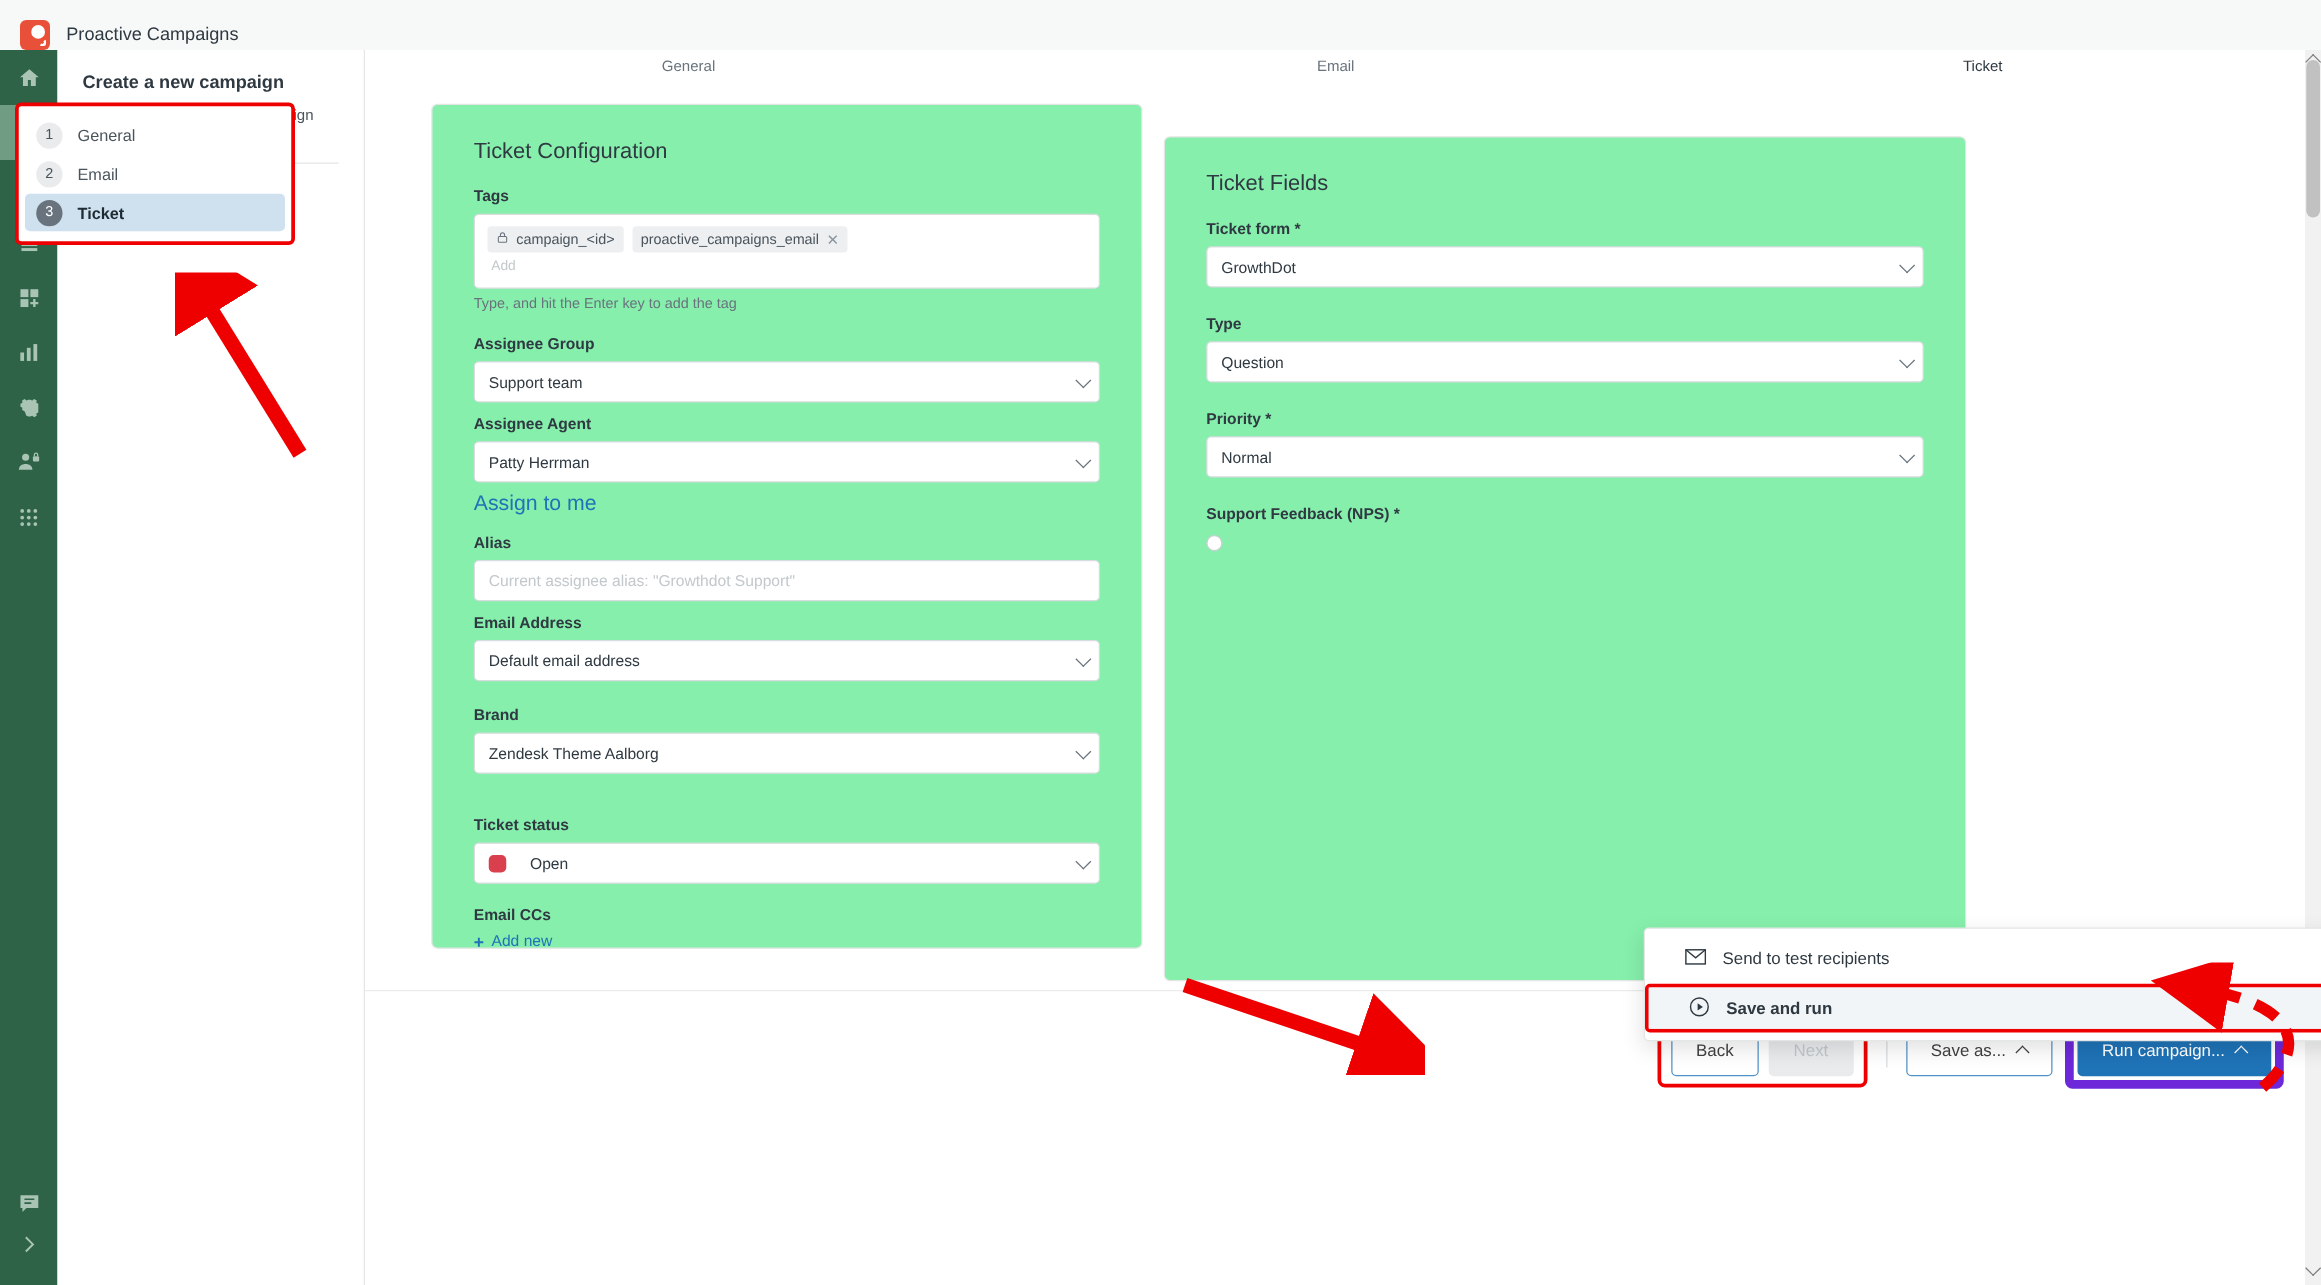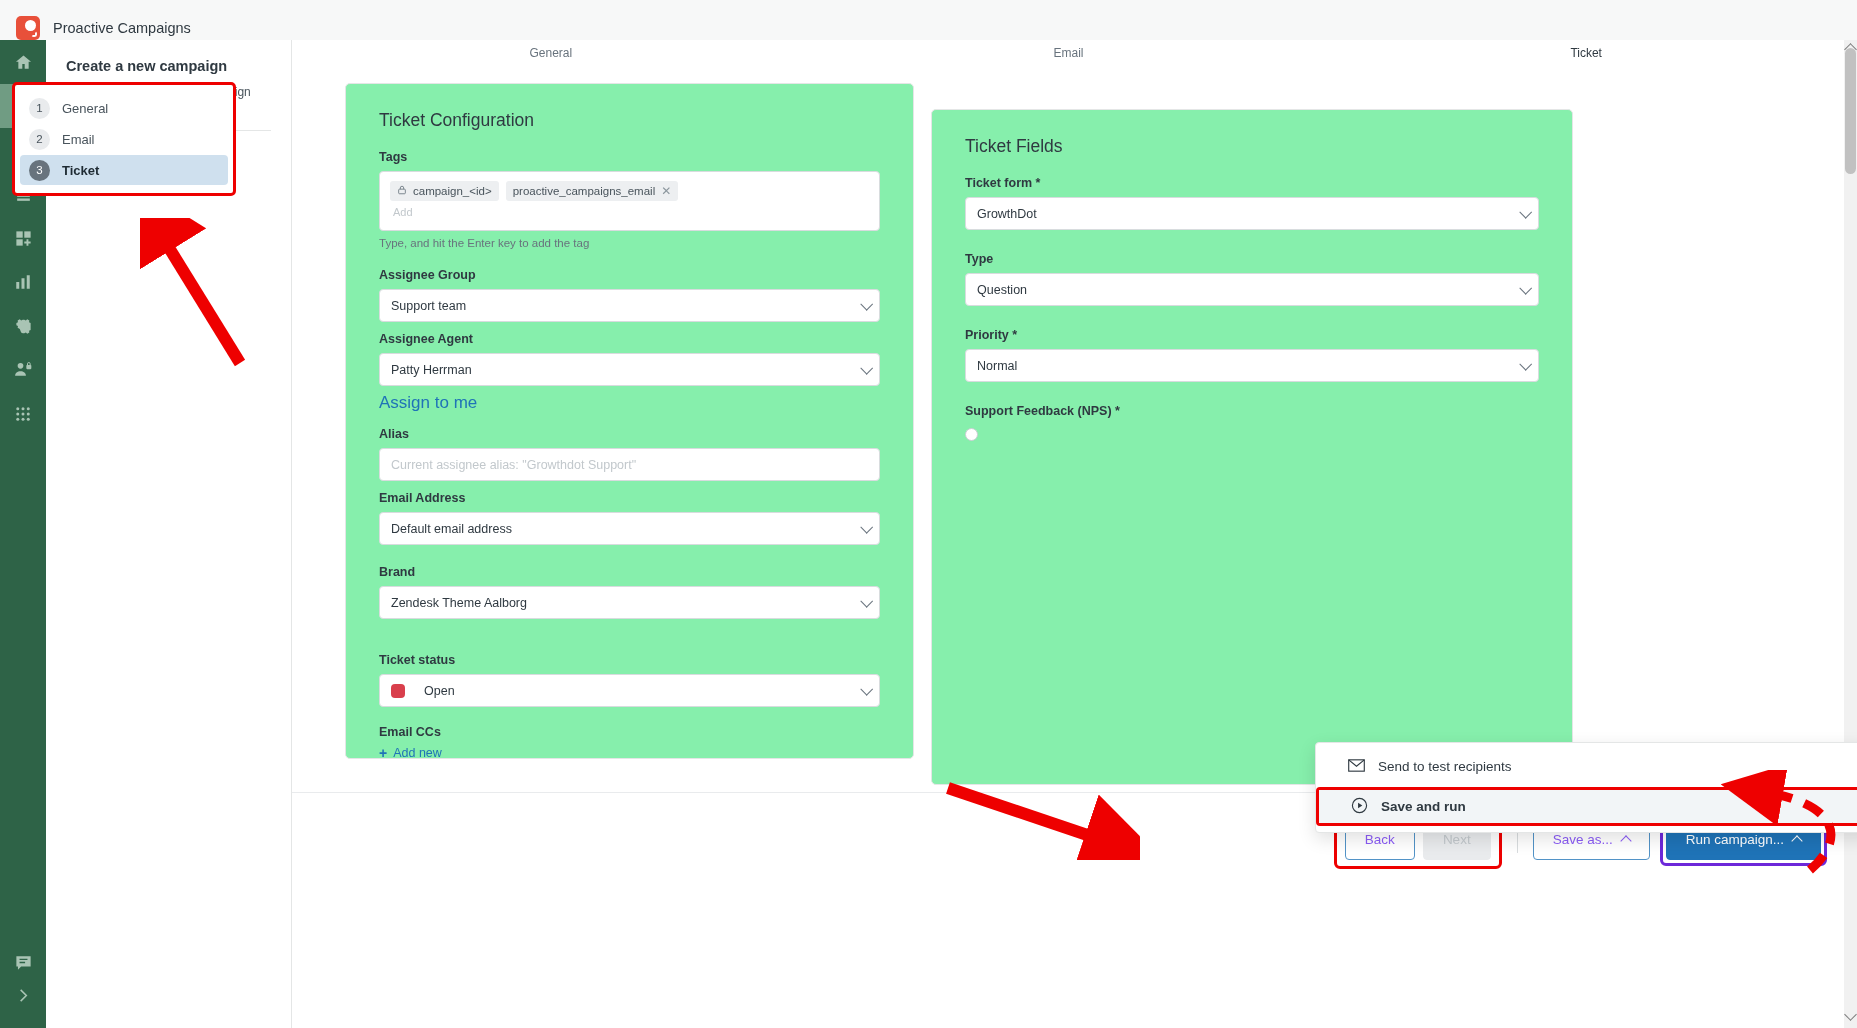--- a/index.html
+++ b/index.html
@@ -187,36 +187,36 @@
   }
   .actions {
     position: absolute; right: 18px; top: 17px;
     display: flex; align-items: center; gap: 0;
   }
   .btn {
     height: 41px; border-radius: 4px;
     font-size: 13.5px; display: inline-flex; align-items: center; justify-content: center;
     cursor: pointer; padding: 0 19px; white-space: nowrap;
   }
-  .btn-outline { border: 1px solid #5293c7; color: #8b5cf6; background: #fff; }
+  .btn-outline { border: 1px solid #5293c7; color: #404040; background: #fff; }
   .btn-disabled { background: #e9ebed; color: #c2c8cc; border: 1px solid #e9ebed; }
   .btn-primary { background: #1f73b7; color: #ffffff; border: 1px solid #1f73b7; }
   .vdivider { width: 1px; height: 26px; background: #d8dcde; margin: 0 15px; }
   .caret-up {
     display: inline-block; width: 8px; height: 8px;
     border-left: 1.5px solid currentColor; border-top: 1.5px solid currentColor;
     transform: rotate(45deg); margin-left: 9px; margin-top: 3px;
   }
 
   .nav-group {
     display: flex; gap: 8px;
     border: 3px solid #ee0000; border-radius: 6px;
     padding: 6px 8px;
   }
-  .runbtn-wrap { border: 3px solid #6d28d9; border-radius: 6px; padding: 3px; }
+  .runbtn-wrap { border: 7px solid #6d28d9; border-radius: 6px; padding: 3px; }
 
   
   .menu {
     position: absolute; left: 1315px; top: 742px;
     width: 560px; background: #ffffff;
     border: 1px solid #e4e6e6; border-radius: 4px;
     box-shadow: 0 6px 18px rgba(0,0,0,0.12);
     padding: 7px 0 2px 0;
     z-index: 30;
   }

